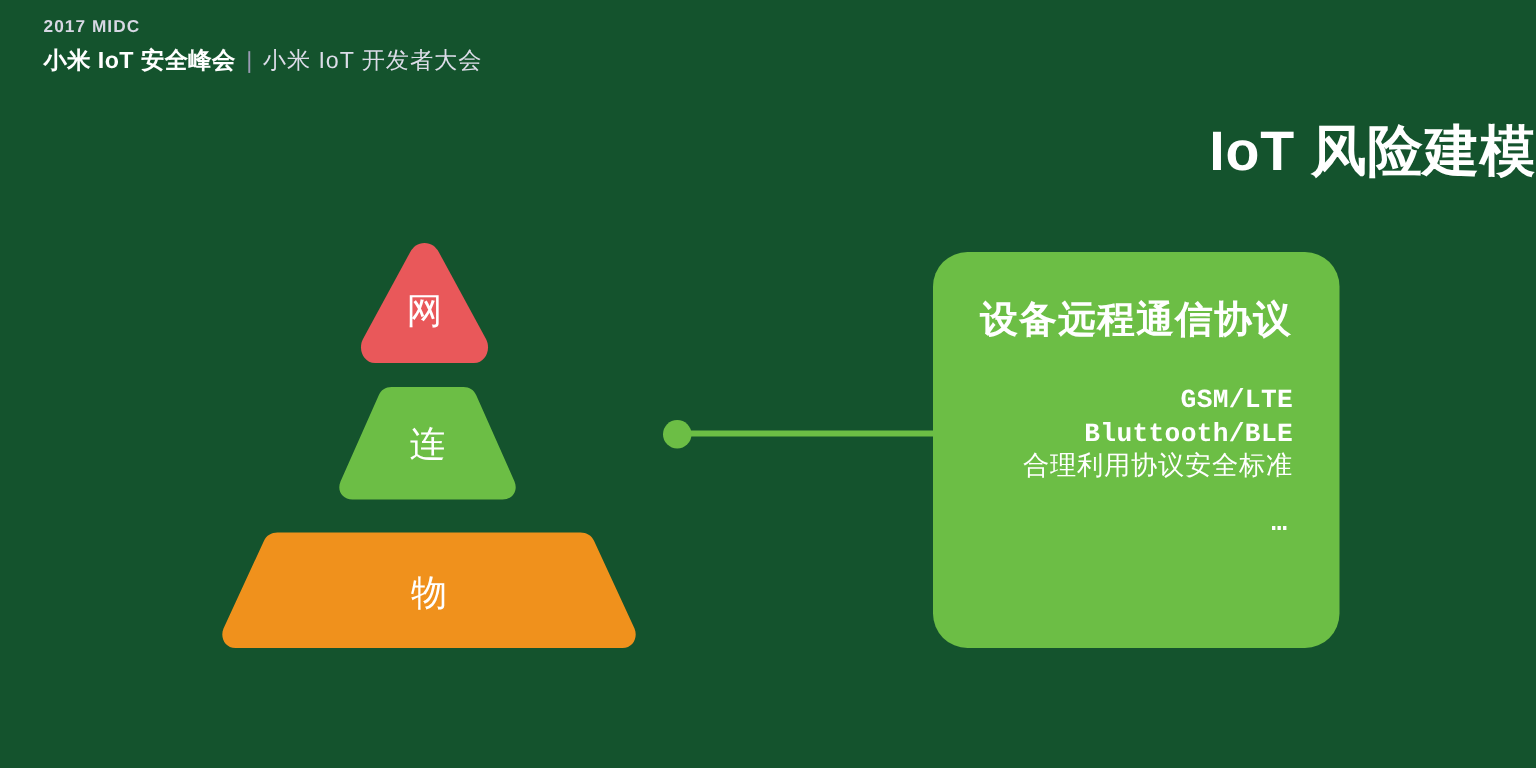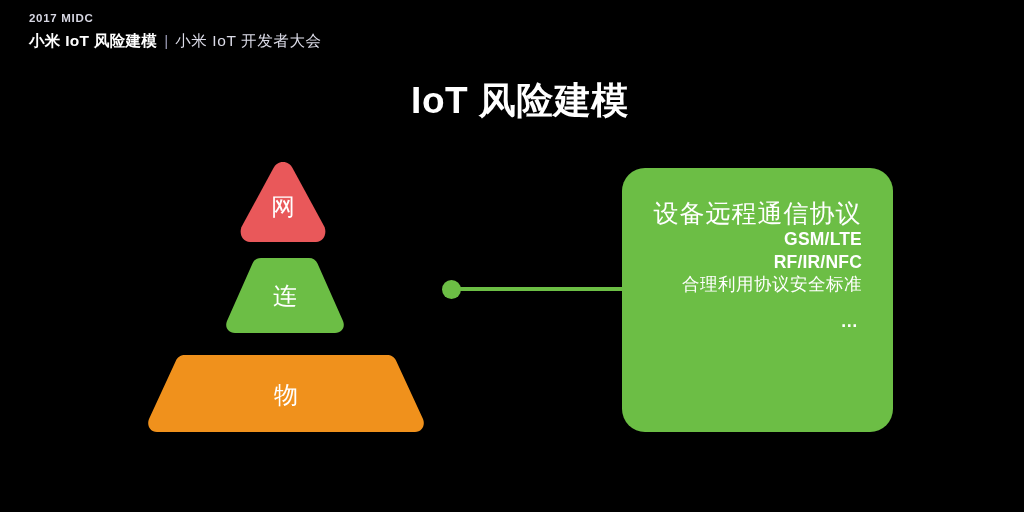--- a/index.html
+++ b/index.html
@@ -11,21 +11,21 @@
     height: 512px;
     background: #2c2c5e;
     font-family: "Liberation Sans", "DejaVu Sans", sans-serif;
     overflow: hidden;
     position: relative;
     -webkit-font-smoothing: antialiased;
   }
   .slide {
     position: absolute;
     inset: 0;
-    background: #000000;
+    background: #14532d;
   }
 
   
   .brand {
     position: absolute;
     left: 29px;
     top: 13px;
     line-height: 1;
     user-select: none;
   }
@@ -57,21 +57,21 @@
     color: #dcdce8;
     letter-spacing: 0.6px;
   }
 
   
   .slide-title {
     position: absolute;
     left: 16px;
     right: 0;
     top: 78px;
-    text-align: center;
+    text-align: right;
     font-size: 37px;
     font-weight: bold;
     color: #ffffff;
     letter-spacing: 0.5px;
     line-height: 1.25;
     user-select: none;
   }
 
   
   .pyramid {
@@ -170,29 +170,31 @@
     width: 271px;
     height: 264px;
     background: #6cbe45;
     border-radius: 23px;
     box-sizing: border-box;
     padding: 30px 31px 20px 31px;
   }
   .panel-title {
     text-align: center;
     font-size: 25px;
-    font-weight: normal;
+    font-weight: bold;
     color: #ffffff;
     letter-spacing: 1px;
     line-height: 1.2;
     user-select: none;
   }
   .panel-list {
+    margin-top: 28px;
     text-align: right;
     user-select: none;
+    font-family: Liberation Mono, monospace;
   }
   .panel-list-item {
     font-size: 17.5px;
     font-weight: bold;
     color: #ffffff;
     line-height: 22.5px;
     letter-spacing: 0.2px;
     white-space: nowrap;
   }
   .panel-list-item.cjk {
@@ -206,21 +208,21 @@
   }
 </style>
 </head>
 <body>
 
 <div class="slide">
 
   <div class="brand">
     <div class="brand-line1">2017 MIDC</div>
     <div class="brand-line2">
-      <span class="brand-main">小米 IoT 风险建模</span><span class="brand-sep">|</span><span class="brand-sub">小米 IoT 开发者大会</span>
+      <span class="brand-main">小米 IoT 安全峰会</span><span class="brand-sep">|</span><span class="brand-sub">小米 IoT 开发者大会</span>
     </div>
   </div>
 
   <div class="slide-title">IoT 风险建模</div>
 
   <div class="pyramid">
 
     <div class="tier tier-top">
       <div class="tier-shape">
         <svg viewBox="0 0 92 85" preserveAspectRatio="none" aria-hidden="true">
@@ -252,19 +254,19 @@
 
   <div class="connector">
     <div class="connector-dot"></div>
     <div class="connector-line"></div>
   </div>
 
   <div class="panel">
     <div class="panel-title">设备远程通信协议</div>
     <div class="panel-list">
       <div class="panel-list-item">GSM/LTE</div>
-      <div class="panel-list-item">RF/IR/NFC</div>
+      <div class="panel-list-item">Bluttooth/BLE</div>
       <div class="panel-list-item cjk">合理利用协议安全标准</div>
       <div class="panel-list-item ellipsis">…</div>
     </div>
   </div>
 
 </div>
 
 </body></html>

